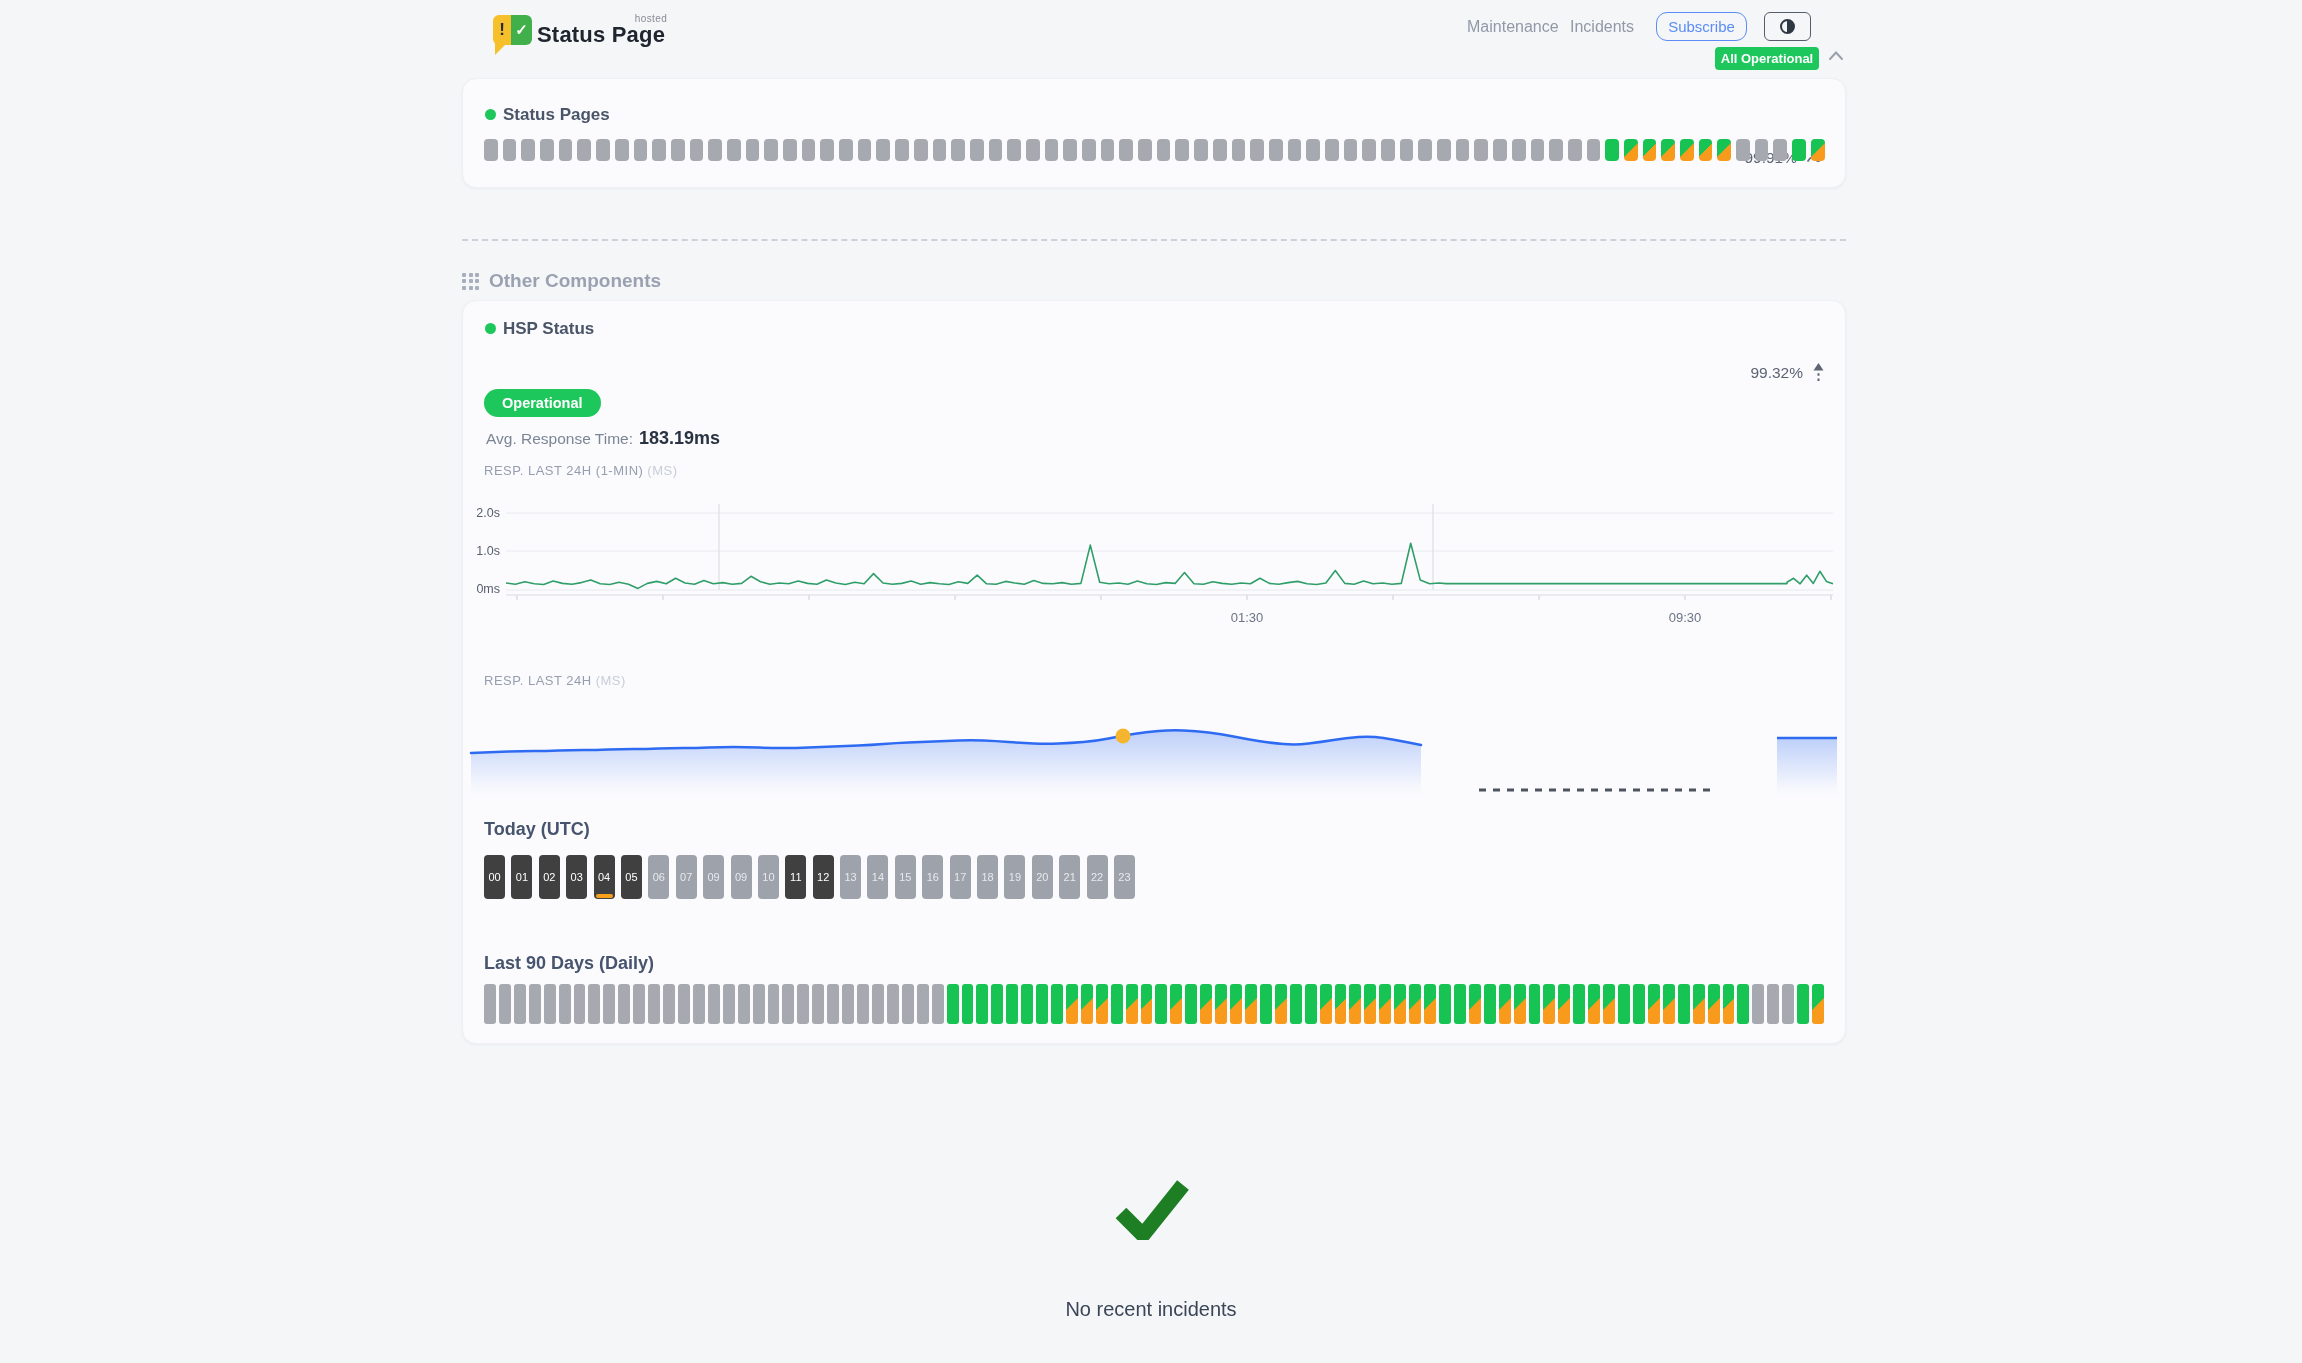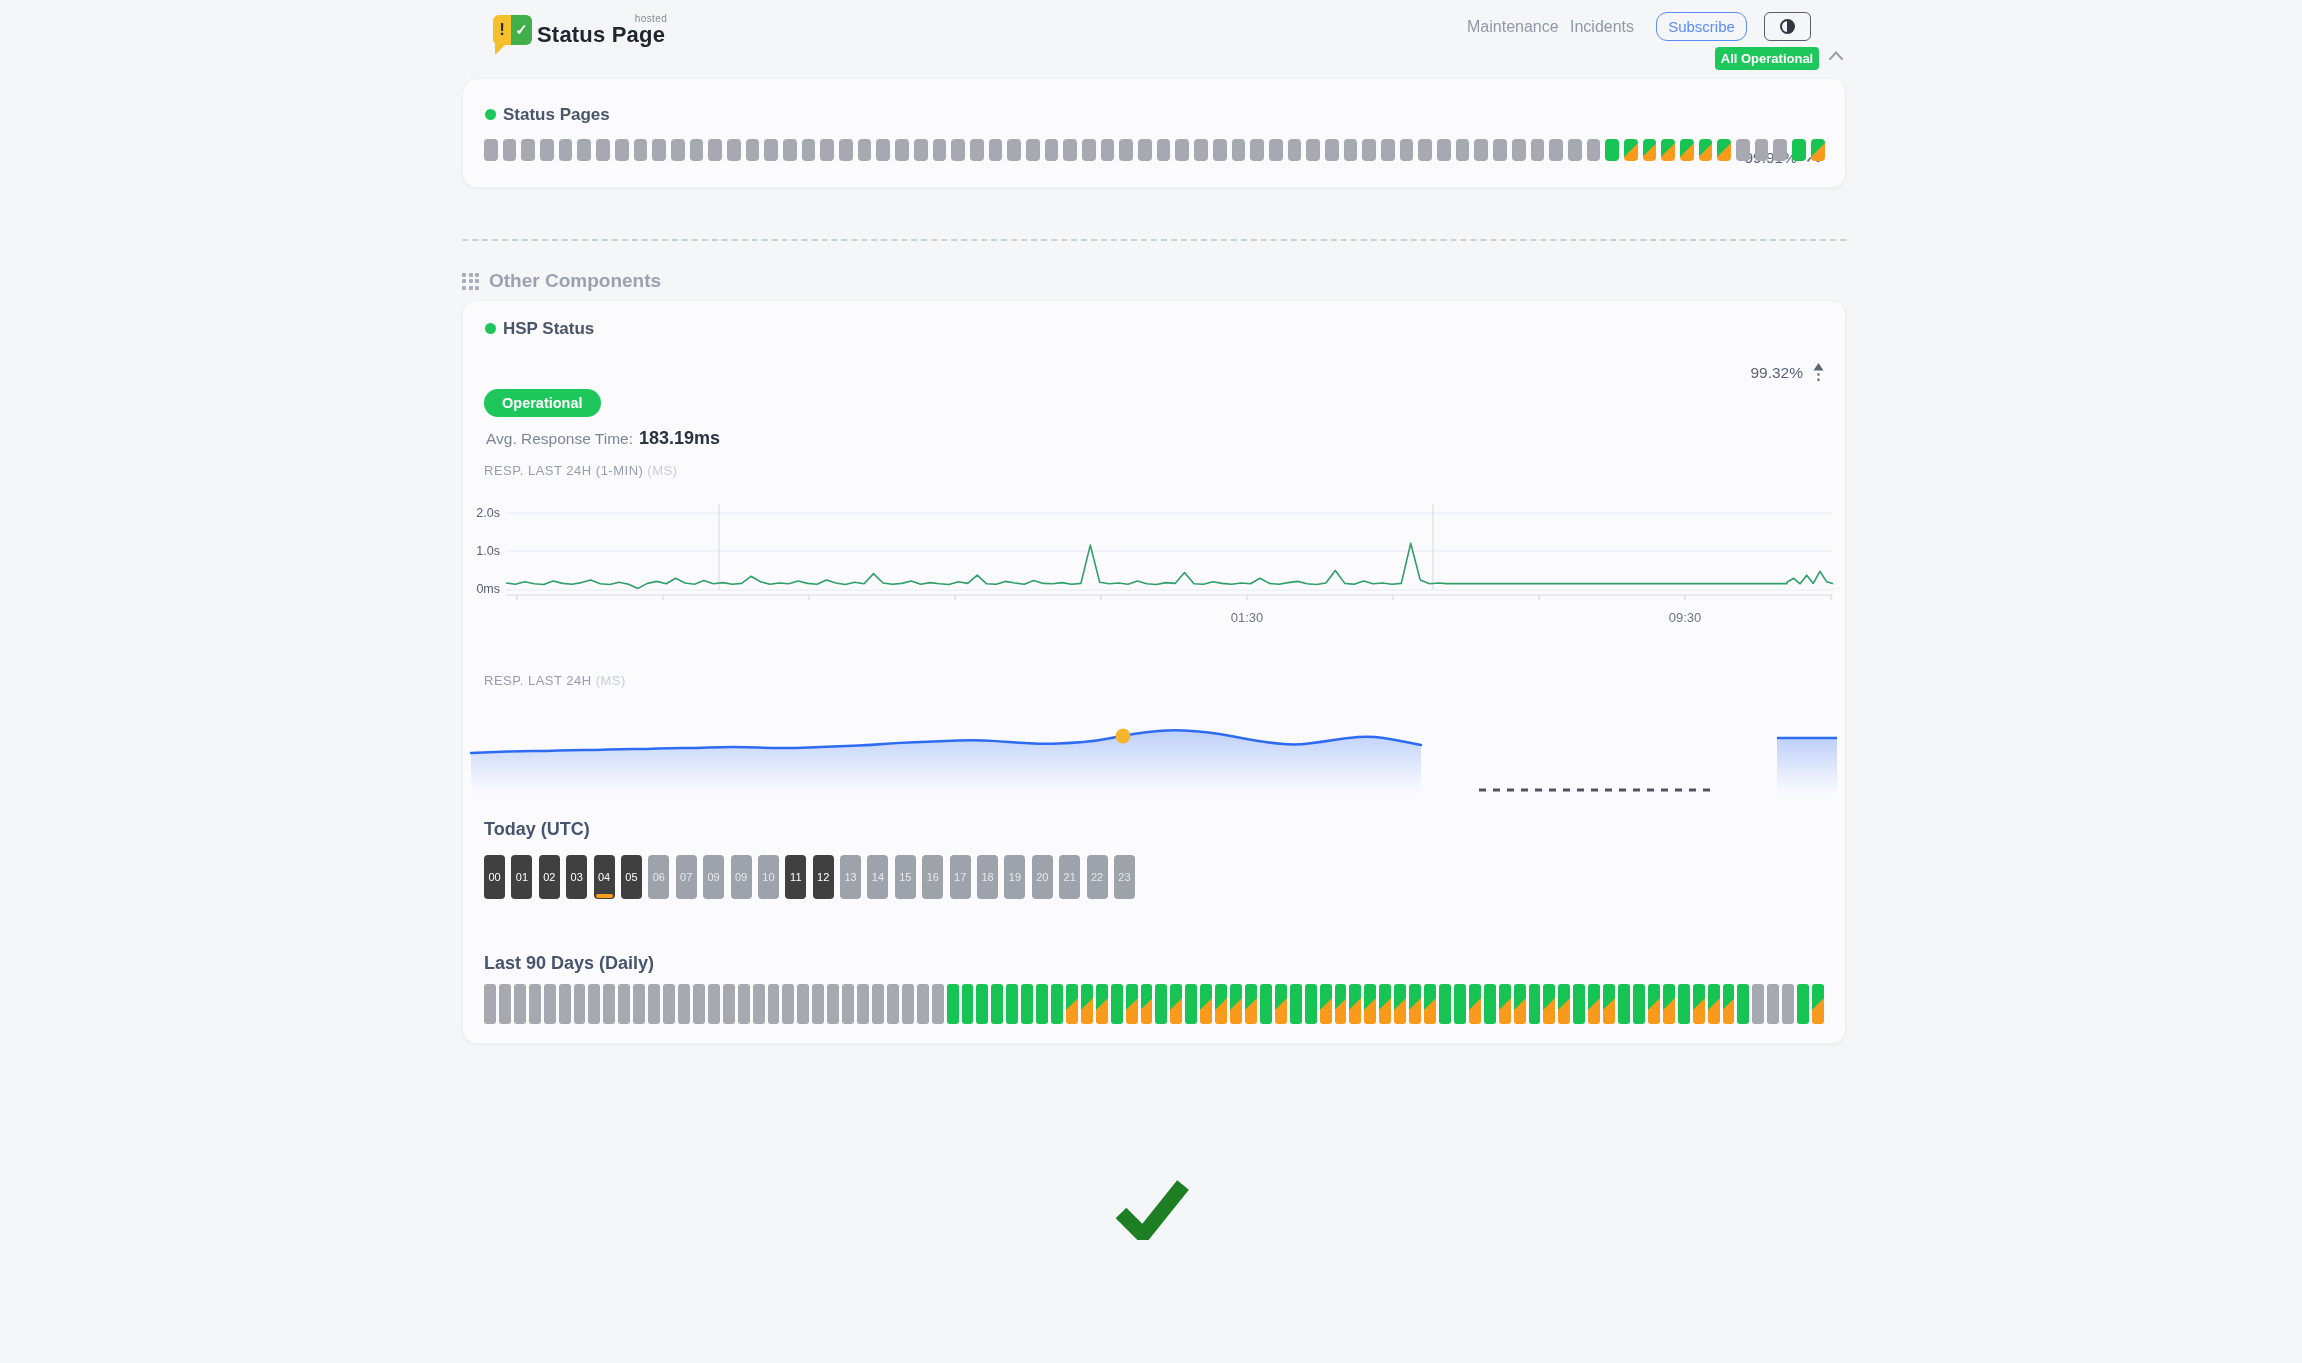--- a/index.html
+++ b/index.html
@@ -425,14 +425,15 @@
         <span class="ubar b-e"></span>
         <span class="ubar b-e"></span>
         <span class="ubar b-u"></span>
         <span class="ubar b-d"></span>
       </div>
   </div>
 
   <svg class="big-check" width="76" height="62">
     <polyline points="7,35 29,57 69,7" fill="none" stroke="#1d7e23" stroke-width="15" stroke-linejoin="miter"></polyline>
   </svg>
+  <div class="no-incidents">No recent incidents</div>
 
 </div>
 
 </body></html>

